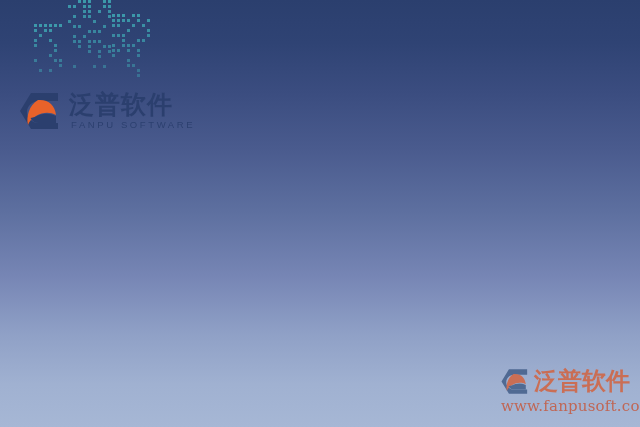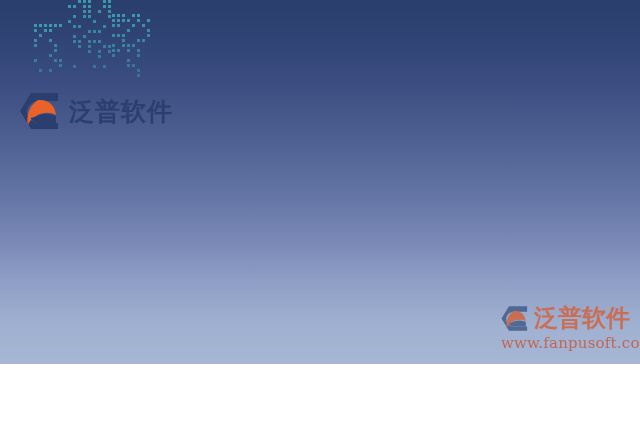--- a/index.html
+++ b/index.html
@@ -4,21 +4,21 @@
 <title>营造林工程管理软件的作用</title>
 <style>
   html, body {
     margin: 0;
     padding: 0;
     background: #ffffff;
   }
   #banner {
     position: relative;
     width: 640px;
-    height: 364px;
+    height: 427px;
     overflow: hidden;
     font-family: "Liberation Sans", "DejaVu Sans", sans-serif;
     
     background: linear-gradient(180deg,
         #2b3f6e 0%,
         #2e4372 8%,
         #36497a 18%,
         #415campaign 19%,
         #44588c 32%,
         #5a6d9d 48%,
@@ -266,20 +266,21 @@
   <div id="brand-logo">
     <span class="mark">
       <svg viewBox="0 0 44 40" width="44" height="40" aria-hidden="true">
         <path d="M13 2 L40 2 L40 10 L21 10 C14 10 9 15 9 21 C9 27 14 32 21 32 L40 32 L40 38 L13 38 L2 20 Z" fill="#2b3f6e"></path>
         <path d="M20 9 C30 8 37 14 38 24 C32 21 25 21 18 25 C13 28 11 31 10 34 C8 26 11 14 20 9 Z" fill="#e8622a"></path>
         <path d="M17 26 C24 22 31 22 38 25 L38 32 L21 32 C17 32 14 30 12.5 27 Z" fill="#2b3f6e"></path>
       </svg>
     </span>
     <span class="wordmark">
       <span class="cn">泛普软件</span>
+      <span class="en">FANPU SOFTWARE</span>
     </span>
   </div>
 
 
   <div id="watermark">
     <div class="wm-row">
       <span class="wm-mark">
         <svg viewBox="0 0 44 40" width="30" height="27" aria-hidden="true">
           <path d="M13 2 L40 2 L40 10 L21 10 C14 10 9 15 9 21 C9 27 14 32 21 32 L40 32 L40 38 L13 38 L2 20 Z" fill="#3f5b86"></path>
           <path d="M20 9 C30 8 37 14 38 24 C32 21 25 21 18 25 C13 28 11 31 10 34 C8 26 11 14 20 9 Z" fill="#d4603a"></path>

